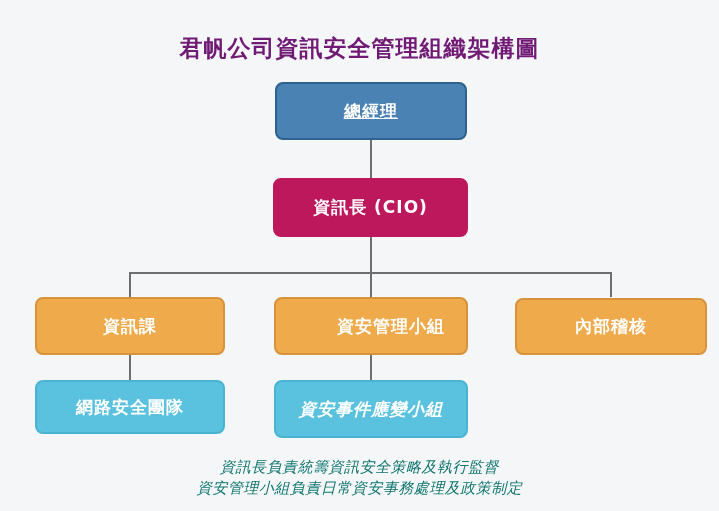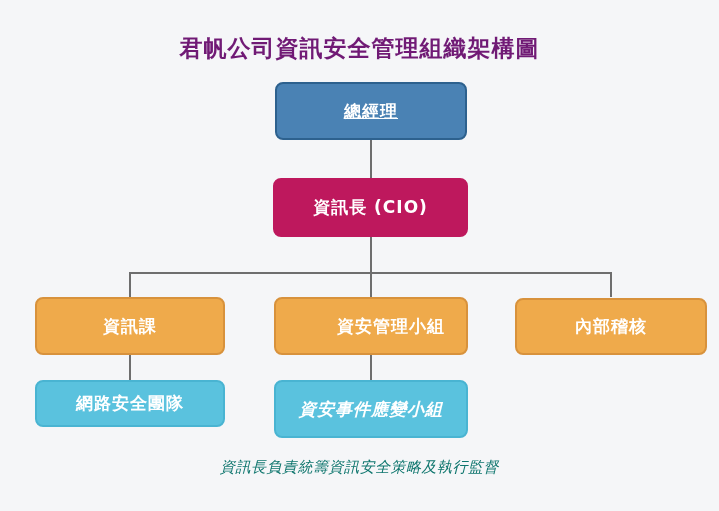--- a/index.html
+++ b/index.html
@@ -45,21 +45,21 @@
   .node-blue   { background: #4a82b4; border: 2px solid #2d618e; }
   .node-green  { background: #be185d; border: 2px solid #be185d; }
   .node-orange { background: #efaa4b; border: 2px solid #d8923c; }
   .node-cyan   { background: #5ac2de; border: 2px solid #49b4d2; }
 
   .node-gm        { left: 275px; top:  82px; width: 192px; height: 58px; text-decoration: underline; }
   .node-cio       { left: 273px; top: 178px; width: 195px; height: 59px; }
   .node-it        { left:  35px; top: 297px; width: 190px; height: 58px; text-align: right; }
   .node-secteam   { left: 274px; top: 297px; width: 194px; height: 58px; padding-left: 40px; }
   .node-audit     { left: 515px; top: 298px; width: 192px; height: 57px; }
-  .node-network   { left:  35px; top: 380px; width: 190px; height: 47px; }
+  .node-network   { left:  35px; top: 380px; width: 190px; height: 54px; }
   .node-incident  { left: 274px; top: 380px; width: 194px; height: 58px; font-style: italic; }
 
   .conn-gm-cio    { left: 370px; top: 140px; width: 2px;   height: 38px; }
   .conn-cio-down  { left: 370px; top: 237px; width: 2px;   height: 60px; }
   .conn-h         { left: 129px; top: 272px; width: 483px; height: 2px;  }
   .conn-left-drop { left: 129px; top: 272px; width: 2px;   height: 25px; }
   .conn-right-drop{ left: 610px; top: 272px; width: 2px;   height: 25px; }
   .conn-it-net    { left: 129px; top: 355px; width: 2px;   height: 25px; }
   .conn-sec-inc   { left: 370px; top: 355px; width: 2px;   height: 25px; }
 
@@ -114,15 +114,16 @@
   <div class="node node-cyan node-network">
     <span>網路安全團隊</span>
   </div>
 
   <div class="node node-cyan node-incident">
     <span>資安事件應變小組</span>
   </div>
 
   <div class="footer">
     <div>資訊長負責統籌資訊安全策略及執行監督</div>
+    <div>資安管理小組負責日常資安事務處理及政策制定</div>
   </div>
 
 </div>
 
 </body></html>

